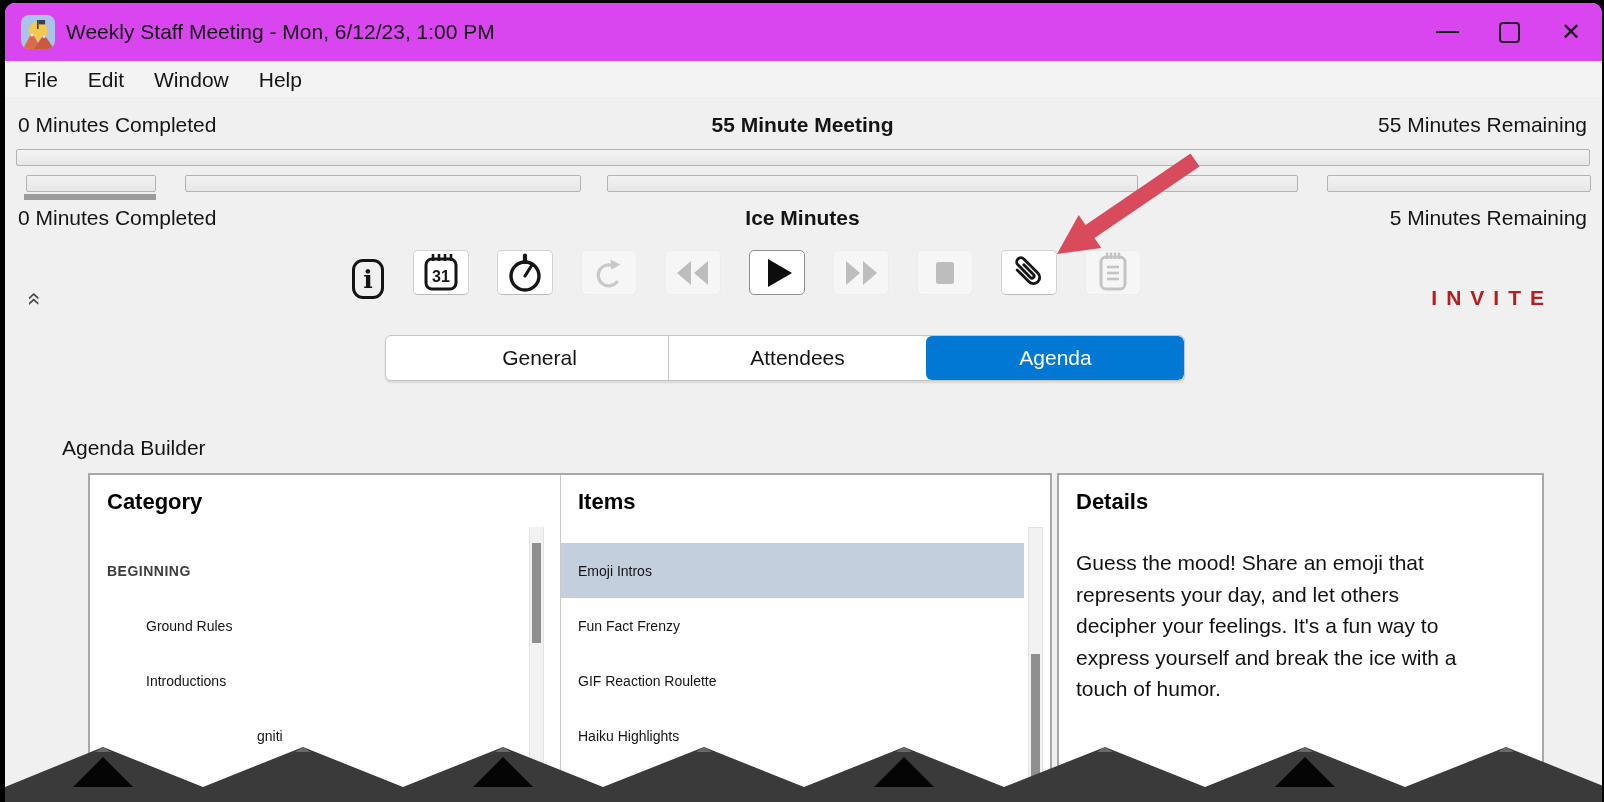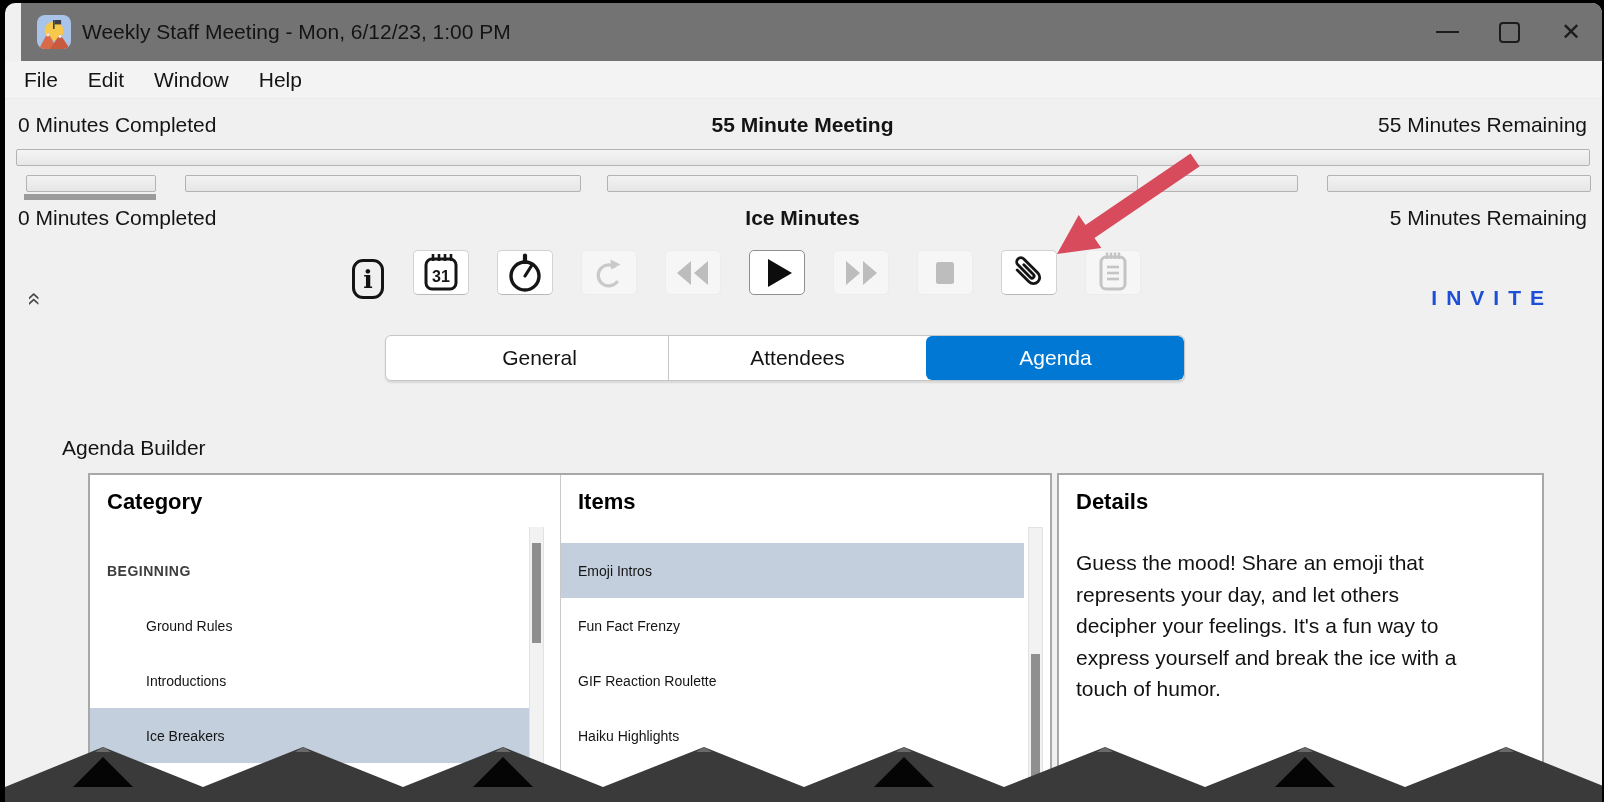--- a/index.html
+++ b/index.html
@@ -1,20 +1,20 @@
 <!DOCTYPE html>
 <html><head>
 <meta charset="utf-8">
 <style>
   html,body{margin:0;padding:0;width:1604px;height:802px;background:#000;overflow:hidden;}
   .window{position:absolute;left:5px;top:3px;width:1597px;height:799px;background:#f0f0f0;
     border-radius:10px 10px 0 0;overflow:hidden;
     font-family:"Liberation Sans","DejaVu Sans",sans-serif;color:#141414;}
   
-  .titlebar{position:absolute;top:0;left:16px;right:0;height:58px;background:#737373;
+  .titlebar{position:absolute;top:0;left:0;right:0;height:58px;background:#d946ef;
     display:flex;align-items:center;padding-left:16px;box-sizing:border-box;}
   .app-icon{width:34px;height:34px;flex:0 0 auto;}
   .title{font-size:21px;margin-left:11px;white-space:nowrap;}
   .win-controls{position:absolute;right:0;top:0;height:58px;display:flex;}
   .win-btn{width:62px;height:58px;display:flex;align-items:center;justify-content:center;cursor:default;}
   .min-glyph{width:23px;height:2px;background:#1c1c1c;}
   .max-glyph{width:17px;height:17px;border:2px solid #1c1c1c;border-radius:4px;}
   .close-glyph{font-size:24px;line-height:1;color:#1c1c1c;}
   
   .menubar{position:absolute;top:58px;left:0;right:0;height:38px;background:#f3f3f3;
@@ -38,21 +38,21 @@
     transform:rotate(90deg);cursor:default;}
   .info{position:absolute;left:347px;top:256px;width:32px;height:40px;border:3px solid #141414;
     border-radius:11px;display:flex;align-items:center;justify-content:center;
     font-family:"DejaVu Serif",serif;font-weight:bold;font-size:25px;color:#141414;box-sizing:border-box;}
   .toolbar{position:absolute;top:247px;left:408px;display:flex;gap:28px;}
   .tbtn{width:56px;height:45px;border-radius:5px;display:flex;align-items:center;justify-content:center;
     background:#fff;border:1px solid #d2d2d2;border-bottom-color:#b9b9b9;box-sizing:border-box;}
   .tbtn.disabled{background:#f6f6f6;border-color:#ececec;border-bottom-color:#ececec;}
   .tbtn.default{border-color:#8f8f8f;}
   .invite{position:absolute;top:283px;right:49px;font-size:21px;font-weight:bold;
-    letter-spacing:9px;color:#1d4ed8;}
+    letter-spacing:9px;color:#b91c1c;}
   .arrow-overlay{position:absolute;left:0;top:0;width:1597px;height:799px;pointer-events:none;}
   
   .tabbar{position:absolute;top:332px;left:380px;width:800px;height:46px;display:flex;
     background:#fff;border:1px solid #c6c6c6;border-radius:6px;overflow:hidden;
     box-shadow:0 2px 2px rgba(0,0,0,0.10);box-sizing:border-box;}
   .tab{flex:1;display:flex;align-items:center;justify-content:center;font-size:21px;
     border-left:1px solid #c6c6c6;cursor:default;}
   .tab:first-child{border-left:none;margin-left:25px;}
   .tab.selected{color:#fff;border-left-color:transparent;border-radius:6px;}
   
@@ -229,21 +229,20 @@
 
   <div class="section-label">Agenda Builder</div>
 
   <div class="panel panel-a">
     <div class="cat-col">
       <div class="col-header">Category</div>
       <div class="rows">
           <div class="lrow group">BEGINNING</div>
           <div class="lrow child">Ground Rules</div>
           <div class="lrow child">Introductions</div>
-          <div class="lrow child selected" style="background: rgb(195, 207, 220);">Ice Breakers</div>
           <div class="lrow child partial">
             <span class="frag" style="left: 167px;">gniti</span>
           </div>
         </div>
       <div class="scrollbar">
         <div class="thumb" style="top:16px;height:100px;"></div>
       </div>
     </div>
     <div class="divider"></div>
     <div class="items-col">

